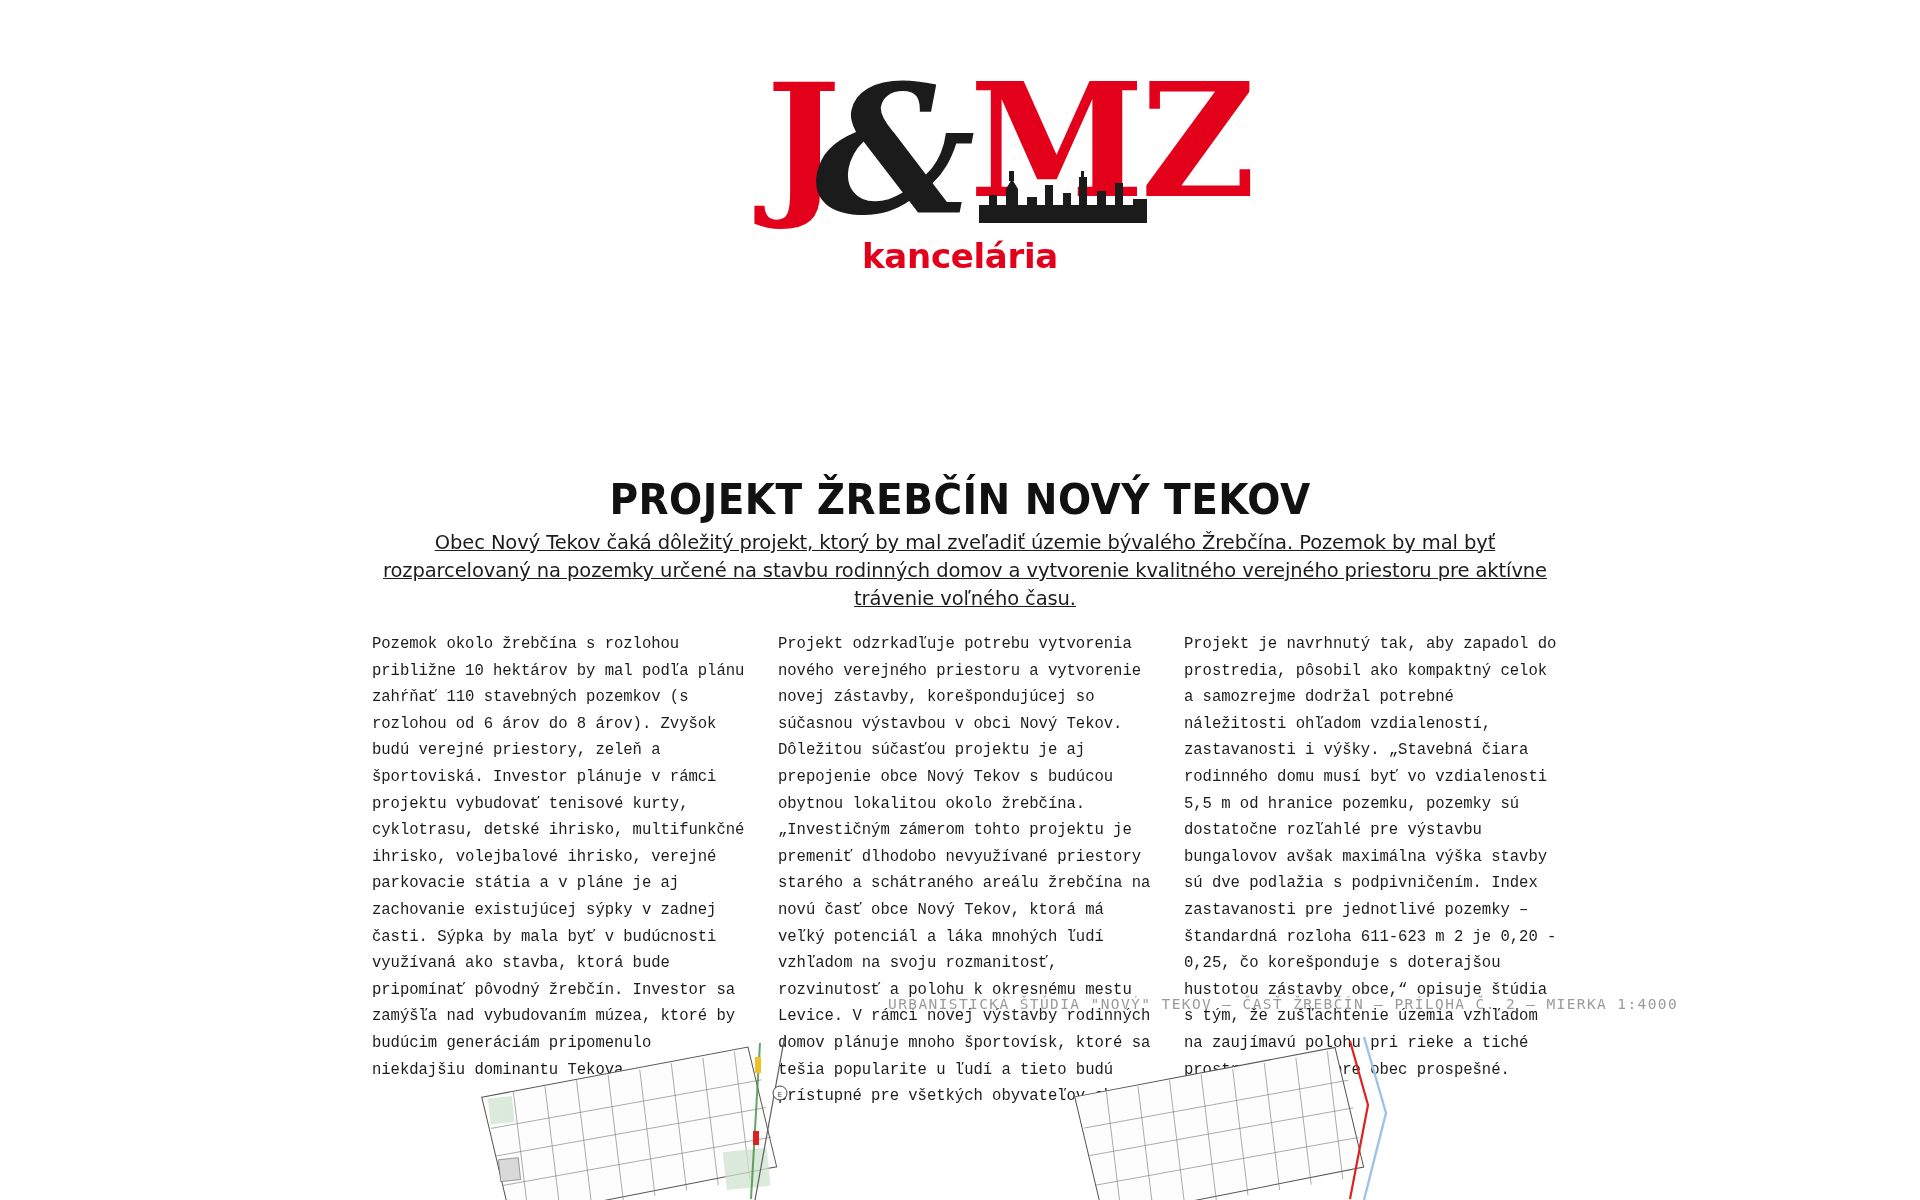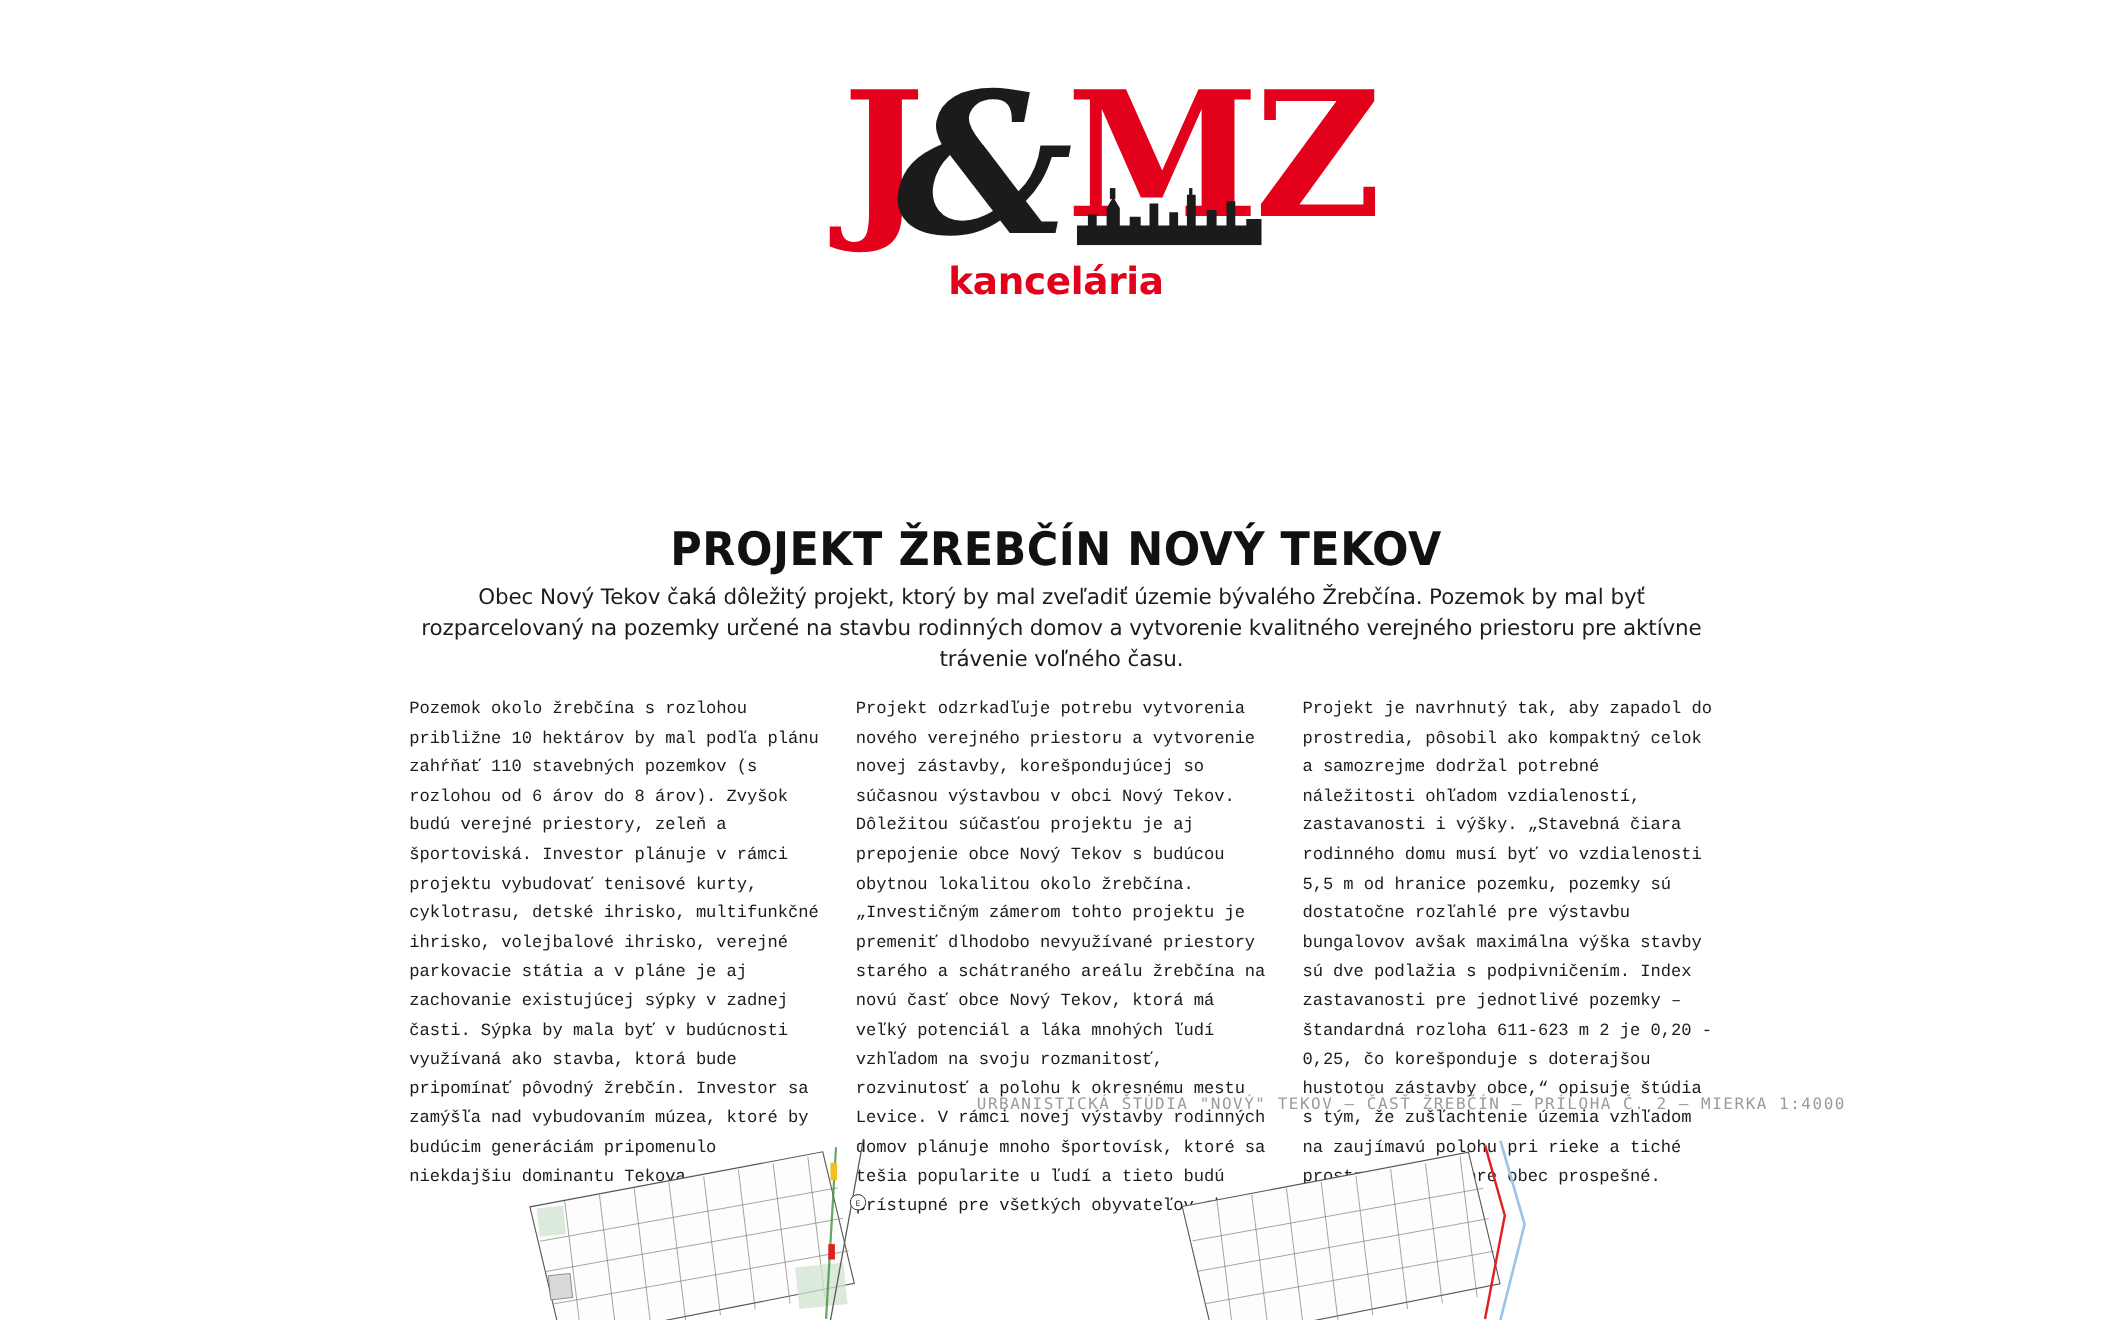--- a/index.html
+++ b/index.html
@@ -91,20 +91,21 @@
   .subhead {
     position: absolute;
     left: 370px;
     width: 1190px;
     top: 529px;
     text-align: center;
     font-size: 19.5px;
     line-height: 28px;
     color: #1c1c1c;
     letter-spacing: -0.1px;
+    text-decoration: underline;
   }
 
   
   .cols {
     position: absolute;
     left: 372px;
     top: 631px;
     width: 1192px;
     display: flex;
     justify-content: space-between;

